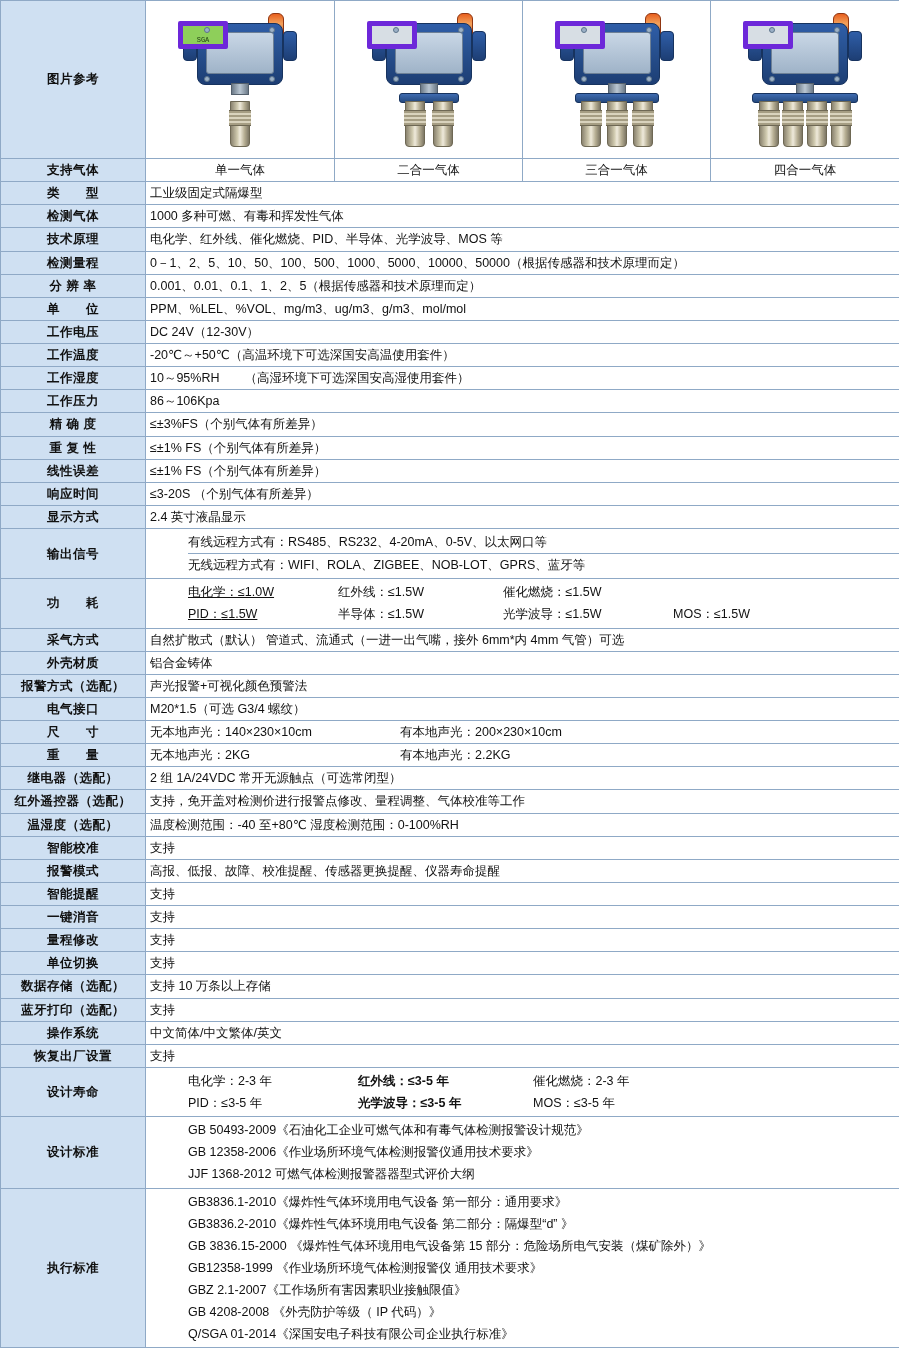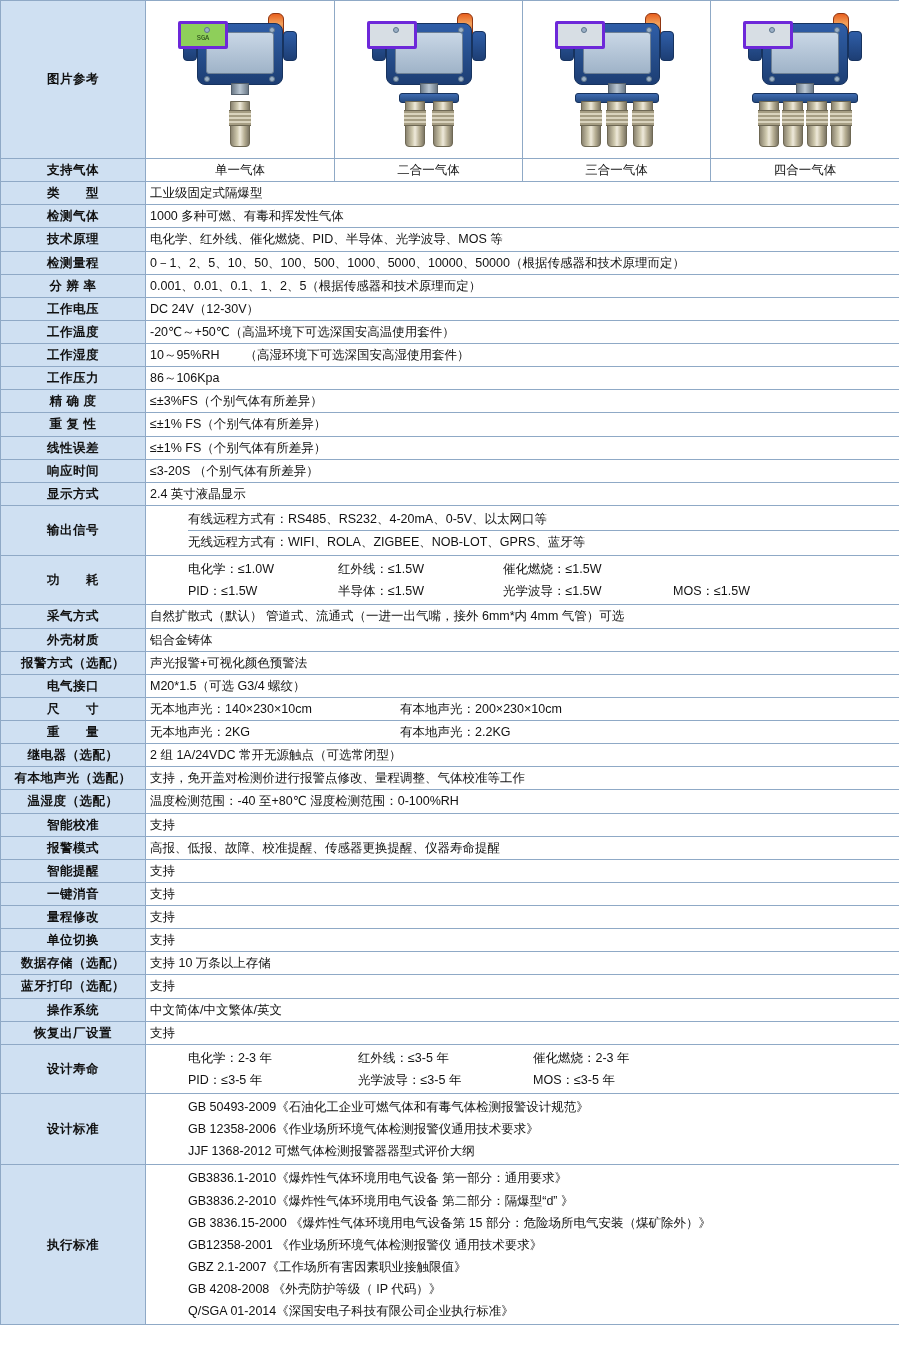--- a/index.html
+++ b/index.html
@@ -56,25 +56,25 @@
   }
   td.imgcell {
     background: #ffffff;
     text-align: center;
     padding: 4px 0 2px 0;
     height: 158px;
   }
   .multi > div { padding: 2px 0; margin-left: 38px; }
   .cols { display: flex; flex-wrap: wrap; }
   .cols > span { display: inline-block; }
-  .w-pow1 { width: 150px; }
+  .w-pow1 { width: 150px; text-decoration: underline; }
   .w-pow2 { width: 165px; }
   .w-pow3 { width: 170px; }
   .w-life1 { width: 170px; }
-  .w-life2 { width: 175px; }
+  .w-life2 { width: 175px; font-weight: bold; }
   .w-life3 { width: 175px; }
   .w-dim1 { width: 250px; }
   .w-wt1 { width: 250px; }
   .inner-line {
     border-top: 1px solid #8fa9c6;
     margin: 0 -4px;
     padding-top: 3px;
     padding-left: 4px;
   }
   .lh { line-height: 1.6; }
@@ -97,21 +97,21 @@
     left: 8px; right: 8px; top: 8px; bottom: 10px;
     background: linear-gradient(180deg,#c9d7e6,#9fb3c8);
     border: 1px solid #6d8096;
     border-radius: 3px;
   }
   .dev-screen {
     position: absolute;
     left: 18px; top: 16px;
     width: 50px; height: 28px;
     background: #8ecf5a;
-    border: 3px solid #6d28d9;
+    border: 5px solid #6d28d9;
     border-radius: 2px;
     z-index: 3;
     font-size: 7px;
     color: #1f3d12;
     text-align: center;
     line-height: 28px;
     font-family: "Liberation Mono", monospace;
   }
   .dev-screen.dark { background: #d7dee4; color:#2c4a63; }
   .dev-ear {
@@ -293,20 +293,24 @@
   </tr>
   <tr>
     <td class="label">检测量程</td>
     <td class="val" colspan="4">0－1、2、5、10、50、100、500、1000、5000、10000、50000（根据传感器和技术原理而定）</td>
   </tr>
   <tr>
     <td class="label">分 辨 率</td>
     <td class="val" colspan="4">0.001、0.01、0.1、1、2、5（根据传感器和技术原理而定）</td>
   </tr>
   <tr>
+    <td class="label">单　　位</td>
+    <td class="val" colspan="4">PPM、%LEL、%VOL、mg/m3、ug/m3、g/m3、mol/mol</td>
+  </tr>
+  <tr>
     <td class="label">工作电压</td>
     <td class="val" colspan="4">DC 24V（12-30V）</td>
   </tr>
   <tr>
     <td class="label">工作温度</td>
     <td class="val" colspan="4">-20℃～+50℃（高温环境下可选深国安高温使用套件）</td>
   </tr>
   <tr>
     <td class="label">工作湿度</td>
     <td class="val" colspan="4">10～95%RH　　（高湿环境下可选深国安高湿使用套件）</td>
@@ -396,21 +400,21 @@
         <span><span>有本地声光：</span><span>2.2KG</span></span>
       </div>
     </td>
   </tr>
 
   <tr>
     <td class="label">继电器（选配）</td>
     <td class="val" colspan="4">2 组 1A/24VDC 常开无源触点（可选常闭型）</td>
   </tr>
   <tr>
-    <td class="label">有本地声光（选配）</td>
+    <td class="label">红外遥控器（选配）</td>
     <td class="val" colspan="4">支持，免开盖对检测价进行报警点修改、量程调整、气体校准等工作</td>
   </tr>
   <tr>
     <td class="label">温湿度（选配）</td>
     <td class="val" colspan="4">温度检测范围：-40 至+80℃  湿度检测范围：0-100%RH</td>
   </tr>
   <tr>
     <td class="label">智能校准</td>
     <td class="val" colspan="4">支持</td>
   </tr>
@@ -475,21 +479,21 @@
       <div>JJF 1368-2012 可燃气体检测报警器器型式评价大纲</div>
     </td>
   </tr>
 
   <tr>
     <td class="label">执行标准</td>
     <td class="val multi lh" colspan="4">
       <div>GB3836.1-2010《爆炸性气体环境用电气设备 第一部分：通用要求》</div>
       <div>GB3836.2-2010《爆炸性气体环境用电气设备 第二部分：隔爆型“d” 》</div>
       <div>GB 3836.15-2000 《爆炸性气体环境用电气设备第 15 部分：危险场所电气安装（煤矿除外）》</div>
-      <div>GB12358-2001 《作业场所环境气体检测报警仪 通用技术要求》</div>
+      <div>GB12358-1999 《作业场所环境气体检测报警仪 通用技术要求》</div>
       <div>GBZ 2.1-2007《工作场所有害因素职业接触限值》</div>
       <div>GB 4208-2008 《外壳防护等级（ IP 代码）》</div>
       <div>Q/SGA 01-2014《深国安电子科技有限公司企业执行标准》</div>
     </td>
   </tr>
 
 </tbody>
     </table>
 </div>
 

